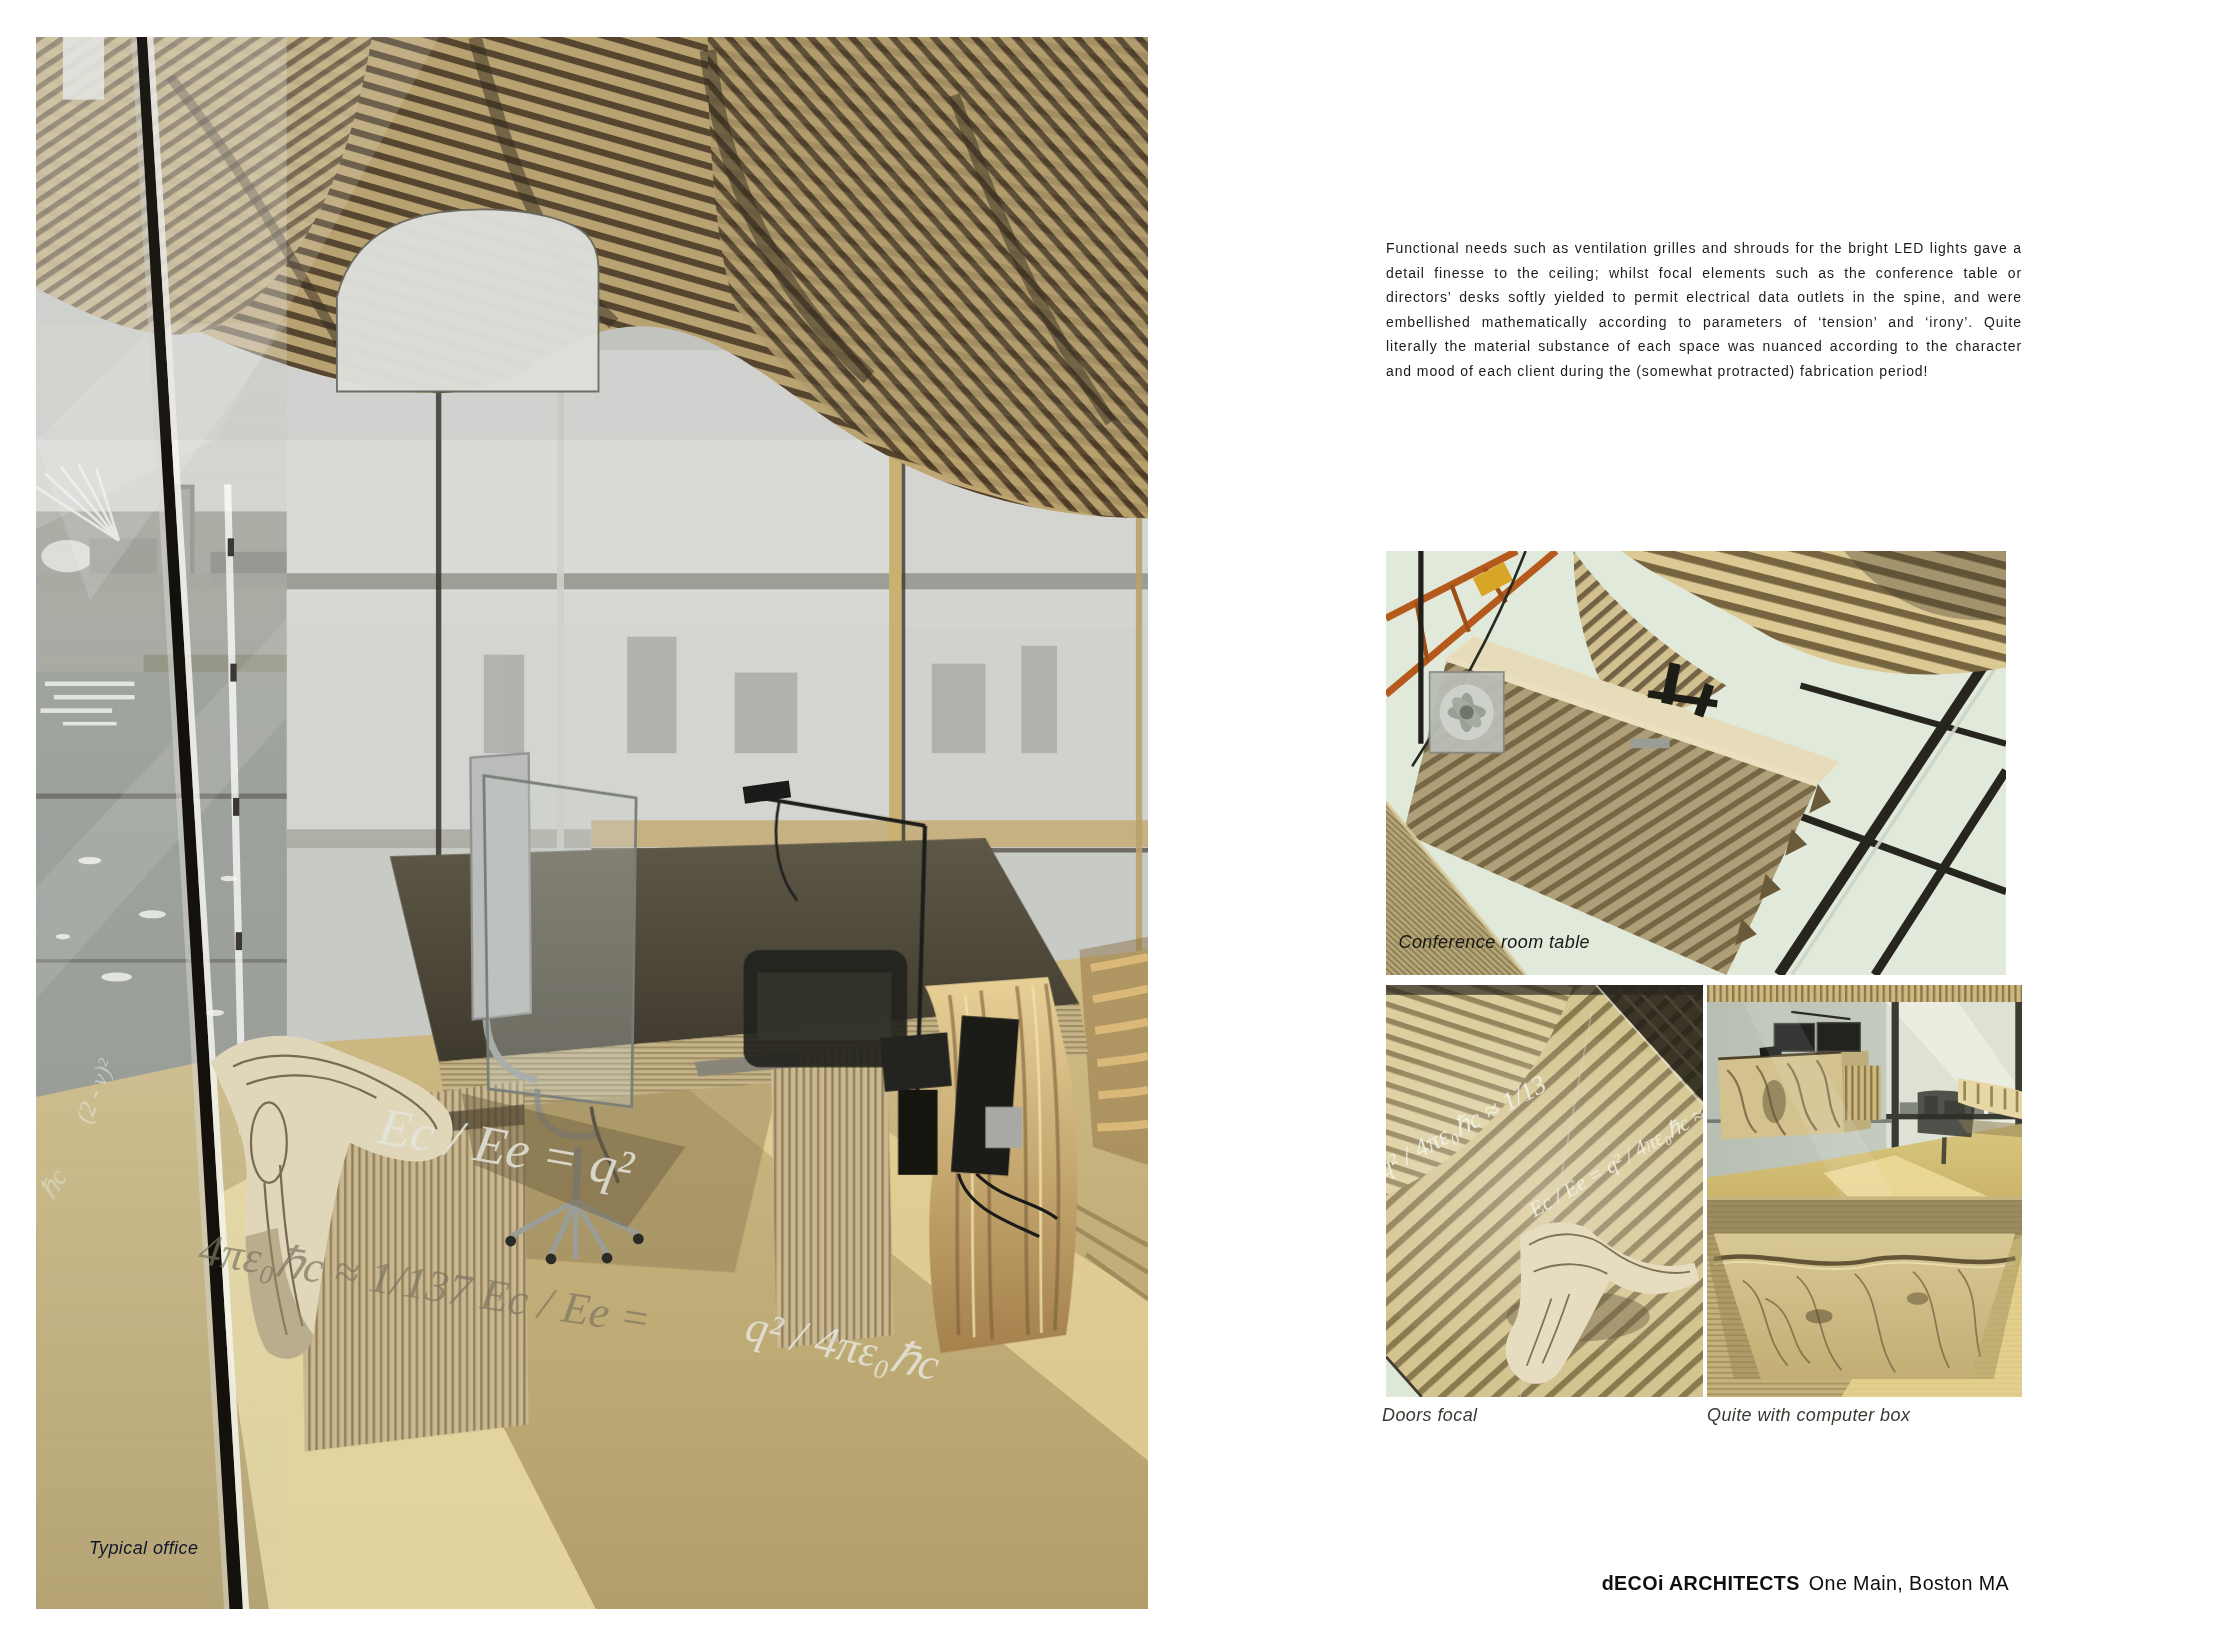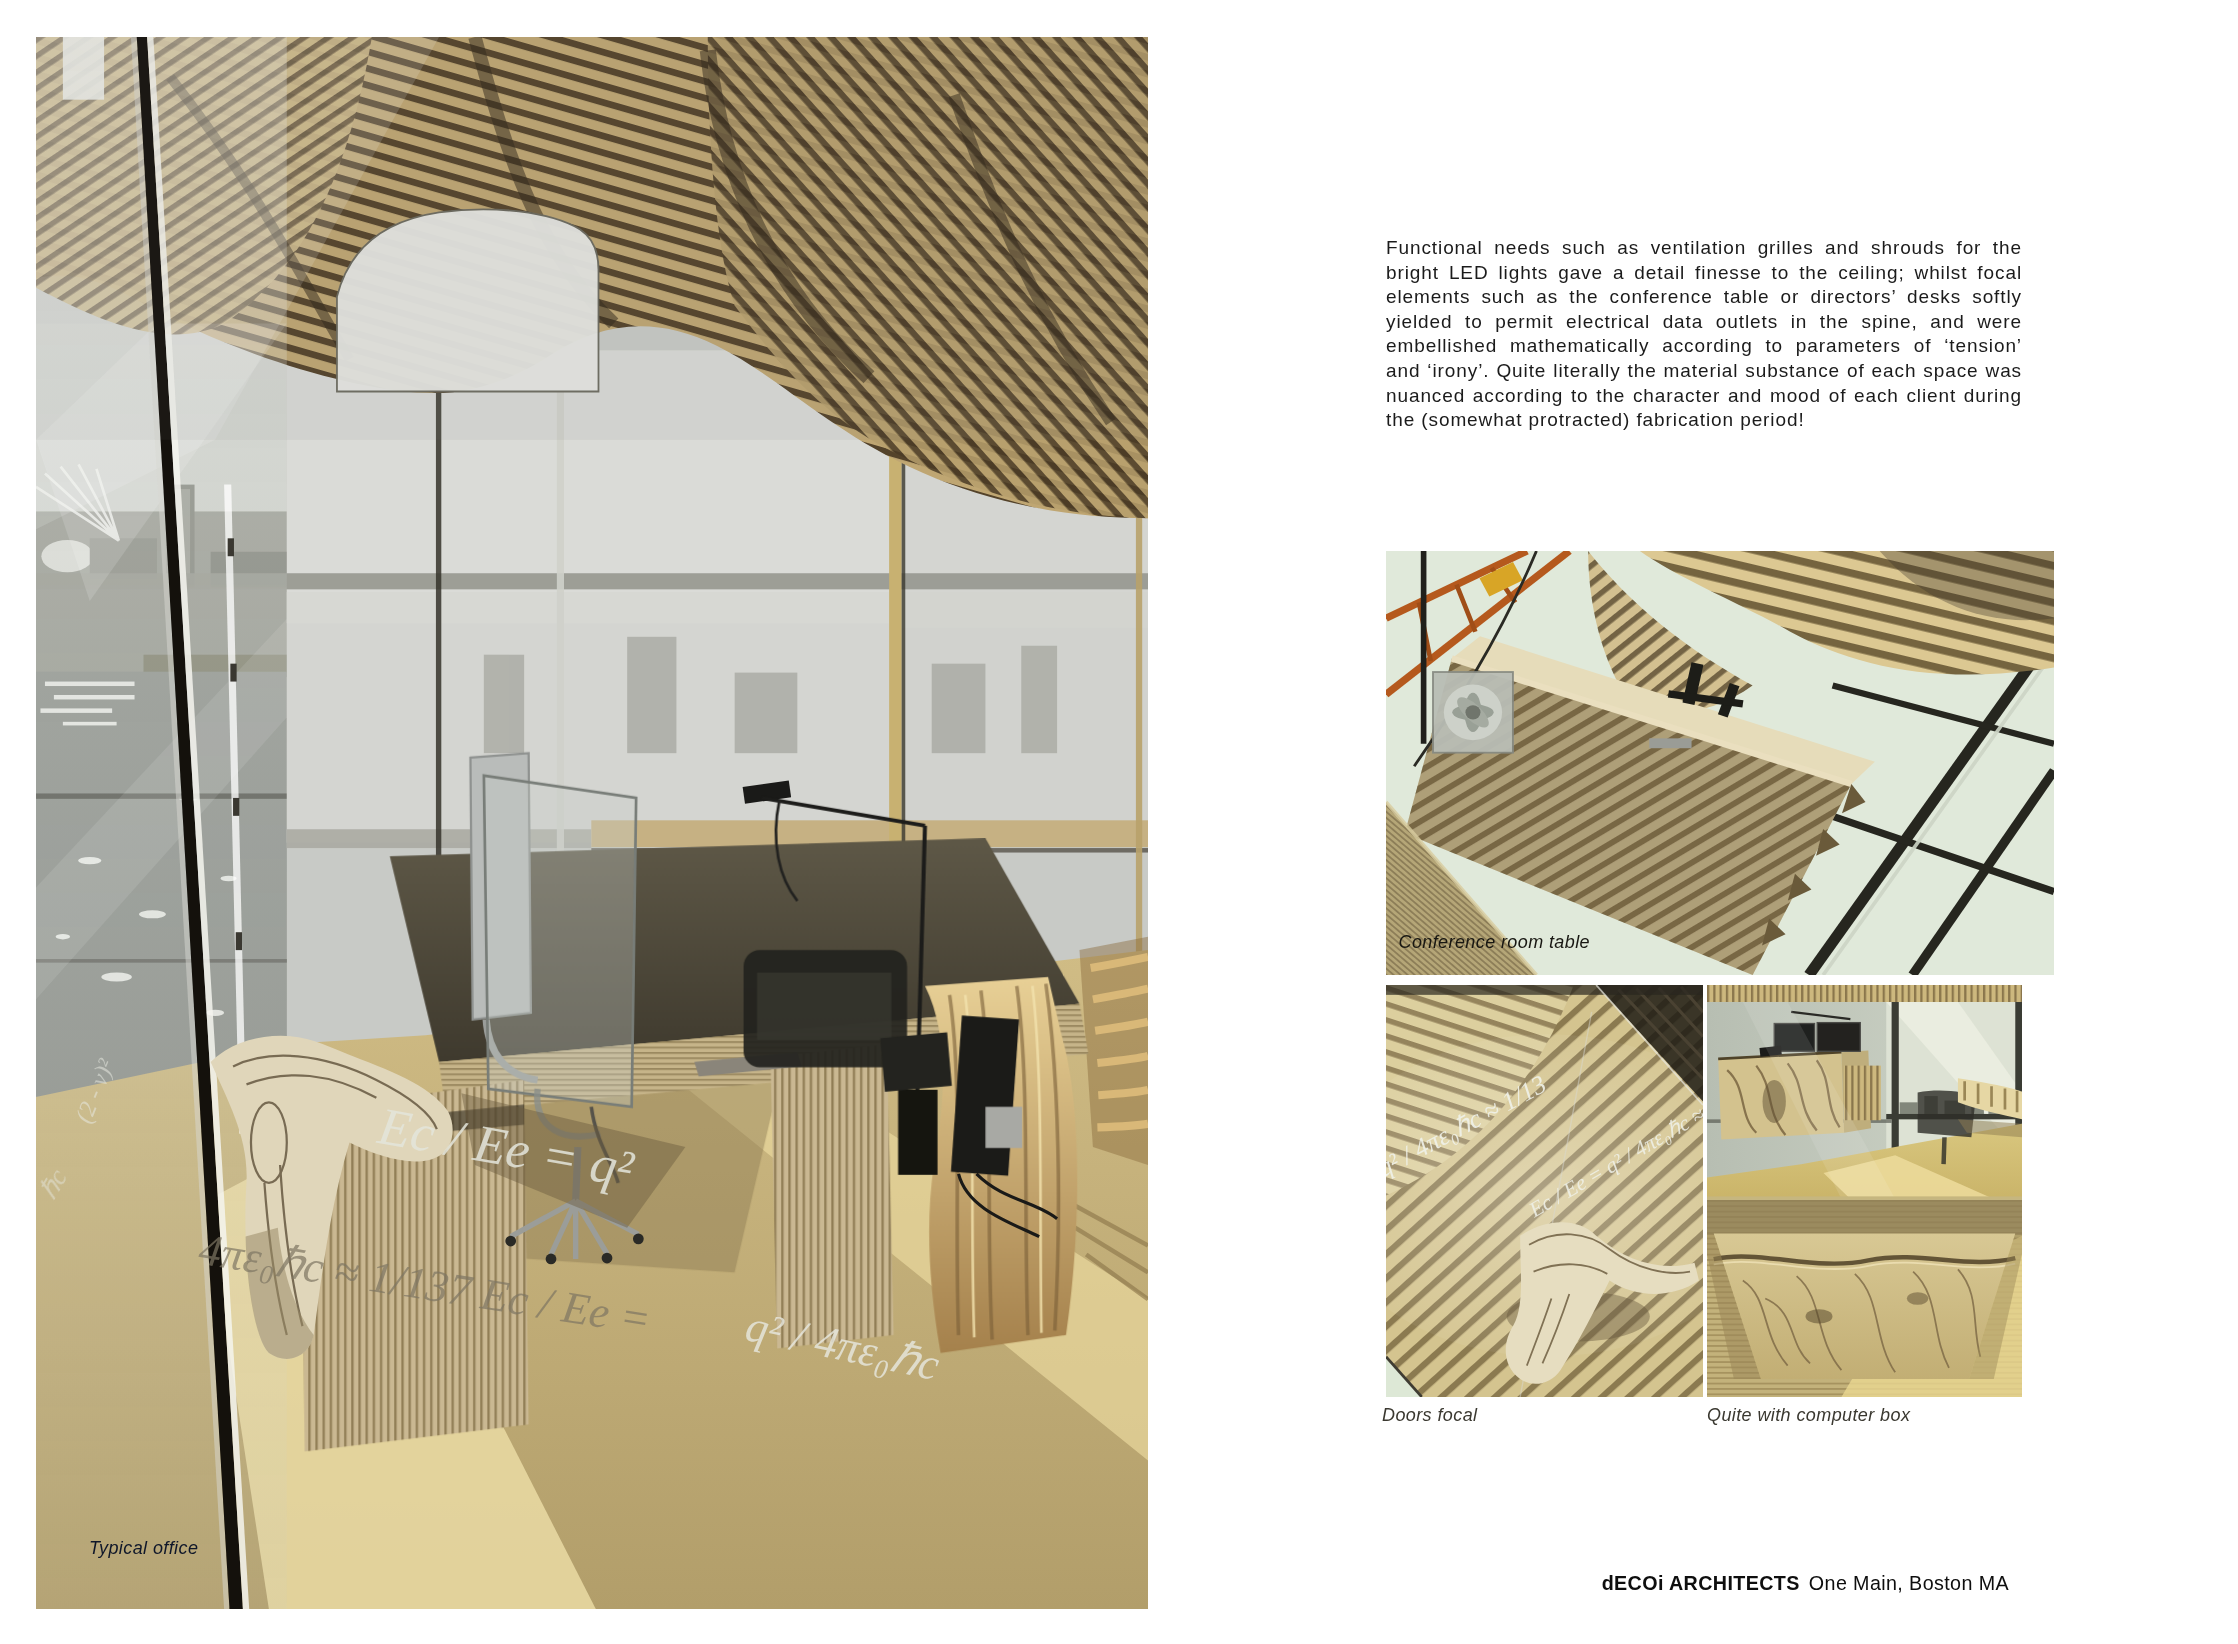--- a/index.html
+++ b/index.html
@@ -1,25 +1,25 @@
 <!DOCTYPE html>
 <html style="font-size:7.2px"><head>
 <meta charset="utf-8">
 <style>
   html,body{margin:0;padding:0;background:#ffffff;}
   .page{position:relative;width:2295px;height:1645px;background:#ffffff;
         font-family:"Liberation Sans",sans-serif;overflow:hidden;}
   figure.ph{position:absolute;margin:0;padding:0;overflow:hidden;}
   figure.ph svg{display:block;width:100%;height:100%;}
   .ph-main{left:36px;top:37px;width:1112px;height:1572px;}
-  .ph-conf{left:1386px;top:551px;width:668px;height:424px;}
+  .ph-conf{left:1386px;top:551px;width:620px;height:424px;}
   .ph-doors{left:1386px;top:985px;width:317px;height:412px;}
   .ph-desk{left:1707px;top:985px;width:315px;height:412px;}
   .para{position:absolute;left:1386px;top:236px;width:636px;
-        font-size:19px;line-height:24.6px;letter-spacing:0.9px;
+        font-size:14px;line-height:24.6px;letter-spacing:0.9px;
         color:#1b1b1b;text-align:justify;}
   .cap{font-style:italic;font-size:18px;letter-spacing:0.4px;}
   .cap-overlay{position:absolute;margin:0;}
   .cap-typical{left:53px;top:1501px;color:#0f172a;}
   .cap-conf{left:12.5px;top:381px;color:#181712;}
   .cap-below{position:absolute;color:#3a3830;}
   .cap-doors{left:1382px;top:1405px;}
   .cap-desk{left:1707px;top:1405px;}
   .footer{position:absolute;top:1572px;right:286px;font-size:19.7px;color:#0e0e0e;
           letter-spacing:0.4px;white-space:nowrap;}

